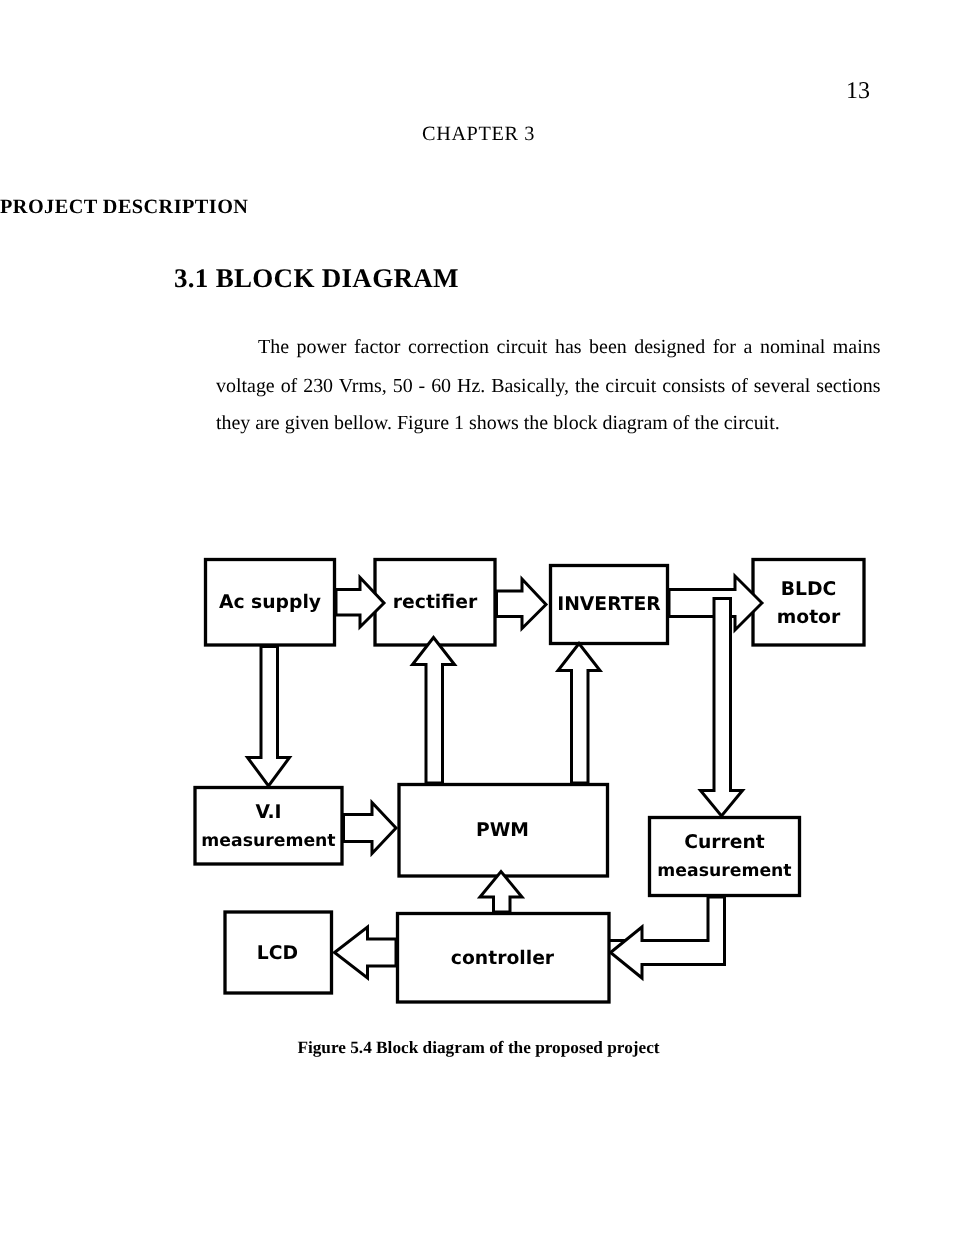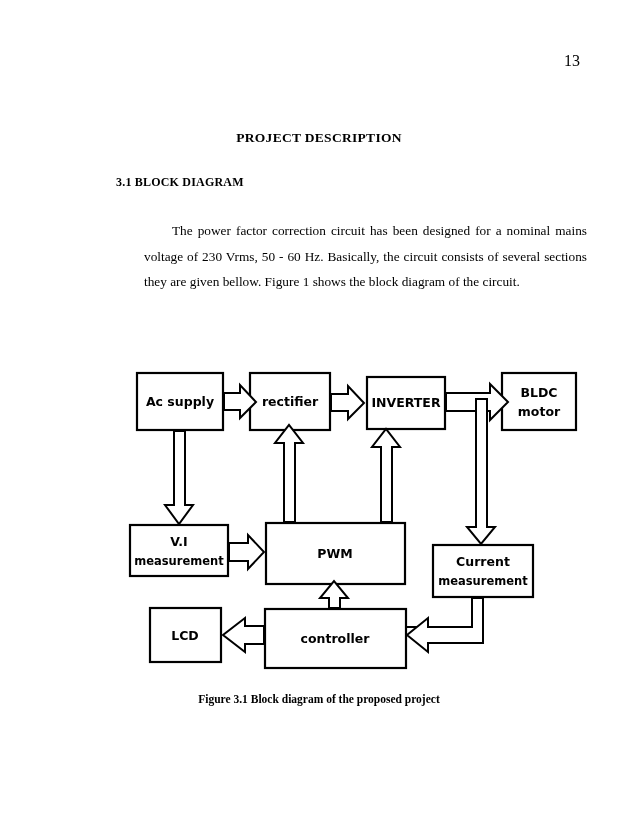--- a/index.html
+++ b/index.html
@@ -35,31 +35,30 @@
     text-align: center;
     font-size: 13.5px;
     letter-spacing: 0.4px;
     font-family: "Liberation Serif", serif;
   }
   .project-title {
     position: absolute;
     top: 130px;
     left: 0;
     width: 638px;
-    text-align: center;
     font-size: 13.5px;
     font-weight: bold;
     letter-spacing: 0.3px;
     font-family: "Liberation Serif", serif;
   }
   .section-heading {
     position: absolute;
     top: 175px;
     left: 116px;
-    font-size: 12px;
+    font-size: 18px;
     font-weight: bold;
     letter-spacing: 0.2px;
     font-family: "Liberation Serif", serif;
   }
   .body-paragraph {
     position: absolute;
     top: 218px;
     left: 116px;
     width: 443px;
     font-size: 13.3px;
@@ -117,20 +116,21 @@
     stroke-width: 2.0;
   }
 </style>
 </head>
 <body>
 
 <div class="page">
 
   <div class="page-number">13</div>
 
+  <div class="chapter-heading">CHAPTER 3</div>
 
   <div class="project-title">PROJECT DESCRIPTION</div>
 
   <div class="section-heading">3.1 BLOCK DIAGRAM</div>
 
   <div class="body-paragraph">The power factor correction circuit has been designed for a nominal mains voltage of 230 Vrms, 50 - 60 Hz. Basically, the circuit consists of several sections they are given bellow. Figure 1 shows the block diagram of the circuit.</div>
 
   <div class="figure-area">
     <svg class="diagram" width="638" height="330" viewBox="0 0 638 330" xmlns="http://www.w3.org/2000/svg">
 
@@ -206,15 +206,15 @@
 
       <polygon class="arrow" points="329,253 340,253 340,243 348,243 334,226 320,243 329,243"></polygon>
 
       <polygon class="arrow" points="264,271 245,271 245,263 223,280 245,297 245,289 264,289"></polygon>
 
       <polygon class="arrow" points="472,243 483,243 483,288 428,288 428,297 407,280 428,263 428,272 472,272"></polygon>
 
     </svg>
   </div>
 
-  <div class="figure-caption">Figure 3.1 Block diagram of the proposed project</div>
+  <div class="figure-caption">Figure 5.4 Block diagram of the proposed project</div>
 
 </div>
 
 </body></html>

